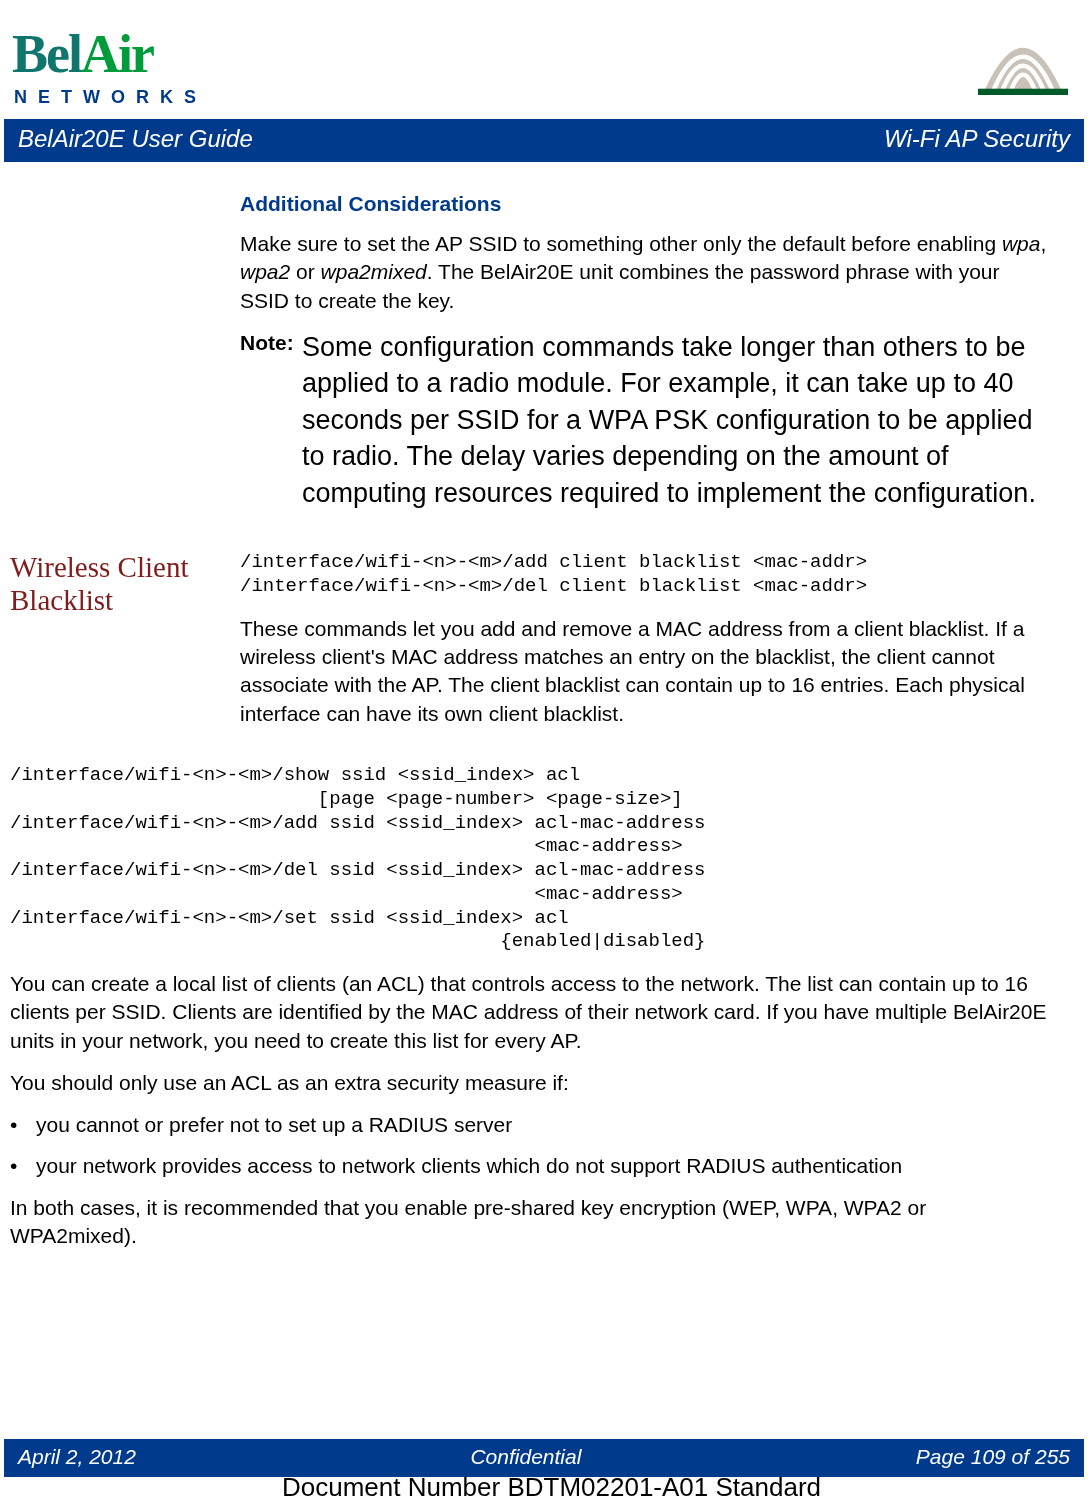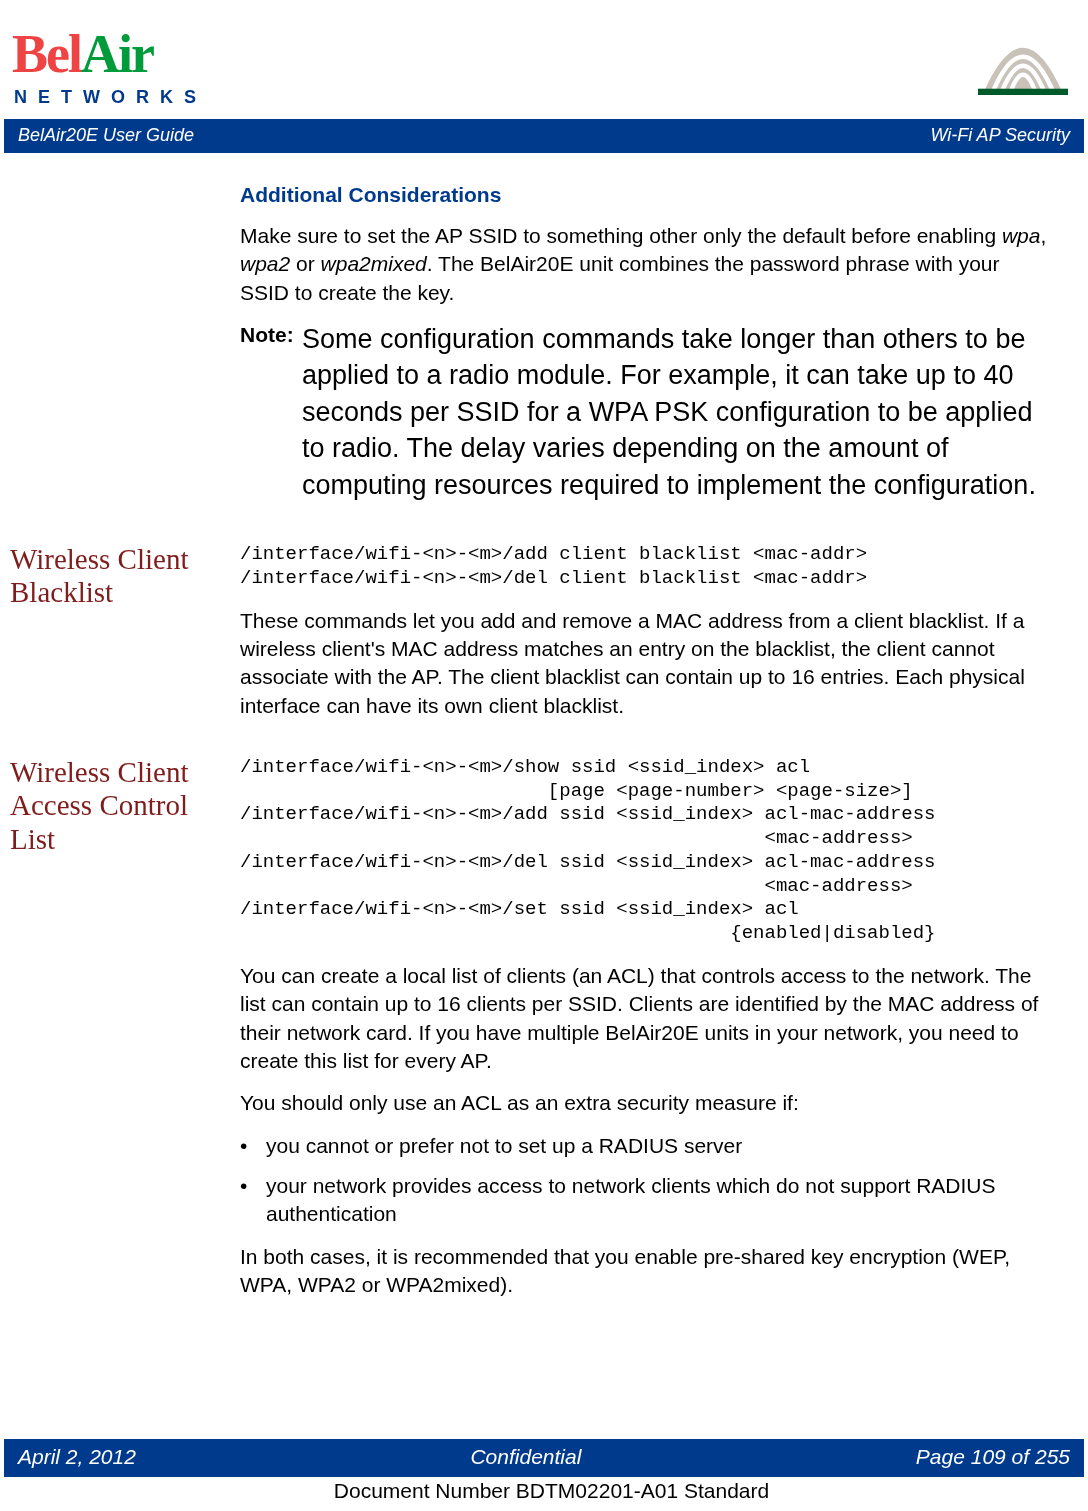--- a/index.html
+++ b/index.html
@@ -14,31 +14,31 @@
       color: #000;
     }
     .page-header {
       display: flex;
       justify-content: space-between;
       align-items: flex-start;
       padding: 18px 20px 10px 12px;
     }
     .logo-block { display: flex; flex-direction: column; }
     .logo-top { display: flex; align-items: baseline; }
-    .logo-bel { font-family: Georgia, serif; font-size: 54px; font-weight: bold; color: #ef4444; letter-spacing: -2px; text-align: center; }
+    .logo-bel { font-family: Georgia, serif; font-size: 54px; font-weight: bold; color: #0f766e; letter-spacing: -2px; text-align: center; }
     .logo-air { font-family: Georgia, serif; font-size: 54px; font-weight: bold; color: #009b3a; letter-spacing: -2px; }
     .logo-sub { font-family: Arial, sans-serif; font-size: 18px; font-weight: bold; letter-spacing: 11px; color: #003a8c; margin-top: -6px; padding-left: 2px; }
     .logo-emblem { width: 90px; height: 82px; }
     .doc-bar {
       background: #003a8c;
       color: #fff;
       display: flex;
       justify-content: space-between;
       padding: 4px 14px 6px 14px;
-      font-size: 18px;
+      font-size: 24px;
       font-style: italic;
       margin: 0 4px;
       font-family: 'Gill Sans', 'Trebuchet MS', sans-serif;
     }
     .content {
       padding: 28px 40px 0 10px;
     }
     .row { display: flex; margin-bottom: 12px; }
     .side-col { width: 230px; flex-shrink: 0; padding-right: 10px; }
     .main-col { flex: 1; }
@@ -90,21 +90,21 @@
       font-style: italic;
       font-family: 'Gill Sans', 'Trebuchet MS', sans-serif;
     }
     .doc-number {
       position: absolute;
       bottom: 6px;
       left: 15px;
       right: 0;
       text-align: center;
       font-family: 'Gill Sans', 'Trebuchet MS', sans-serif;
-      font-size: 21px;
+      font-size: 26px;
     }
   </style>
 </head>
 <body>
 
 <div class="page-header">
   <div class="logo-block">
     <div class="logo-top">
       <span class="logo-bel">Bel</span>
         <span class="logo-air">Air</span>
@@ -146,23 +146,20 @@
       <div class="section-heading">Wireless Client Blacklist</div>
     </div>
     <div class="main-col">
       <div class="mono">/interface/wifi-&lt;n&gt;-&lt;m&gt;/add client blacklist &lt;mac-addr&gt;
 /interface/wifi-&lt;n&gt;-&lt;m&gt;/del client blacklist &lt;mac-addr&gt;</div>
       <div class="body-text">These commands let you add and remove a MAC address from a client blacklist. If a wireless client's MAC address matches an entry on the blacklist, the client cannot associate with the AP. The client blacklist can contain up to 16 entries. Each physical interface can have its own client blacklist.</div>
     </div>
   </div>
 
   <div class="row" style="margin-top: 22px;">
-    <div class="side-col">
-      <div class="section-heading">Wireless Client Access Control List</div>
-    </div>
     <div class="main-col">
       <div class="mono">/interface/wifi-&lt;n&gt;-&lt;m&gt;/show ssid &lt;ssid_index&gt; acl
                            [page &lt;page-number&gt; &lt;page-size&gt;]
 /interface/wifi-&lt;n&gt;-&lt;m&gt;/add ssid &lt;ssid_index&gt; acl-mac-address
                                               &lt;mac-address&gt;
 /interface/wifi-&lt;n&gt;-&lt;m&gt;/del ssid &lt;ssid_index&gt; acl-mac-address
                                               &lt;mac-address&gt;
 /interface/wifi-&lt;n&gt;-&lt;m&gt;/set ssid &lt;ssid_index&gt; acl
                                            {enabled|disabled}</div>
       <div class="body-text">You can create a local list of clients (an ACL) that controls access to the network. The list can contain up to 16 clients per SSID. Clients are identified by the MAC address of their network card. If you have multiple BelAir20E units in your network, you need to create this list for every AP.</div>

